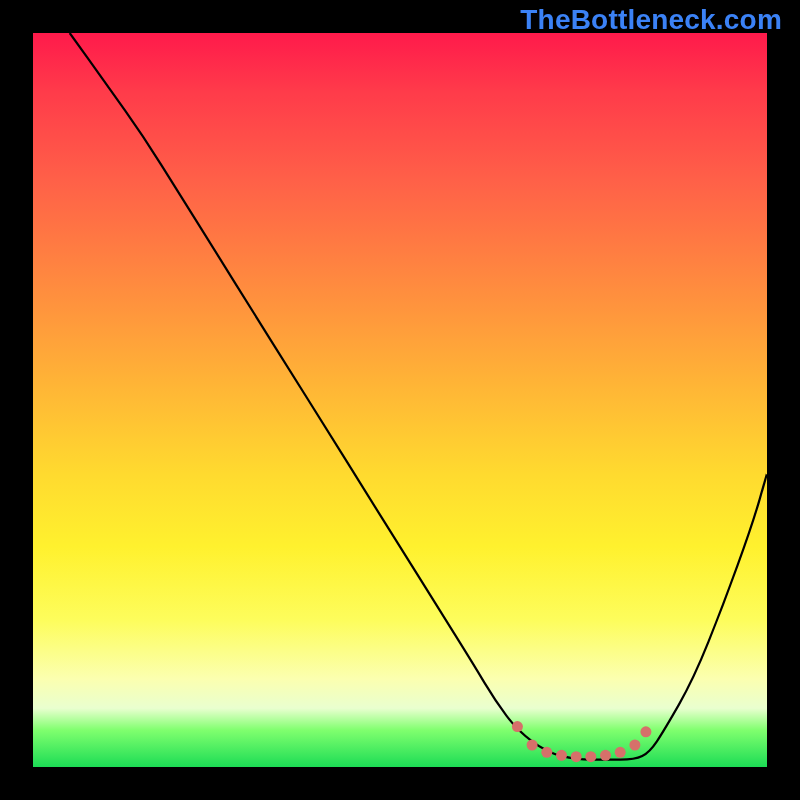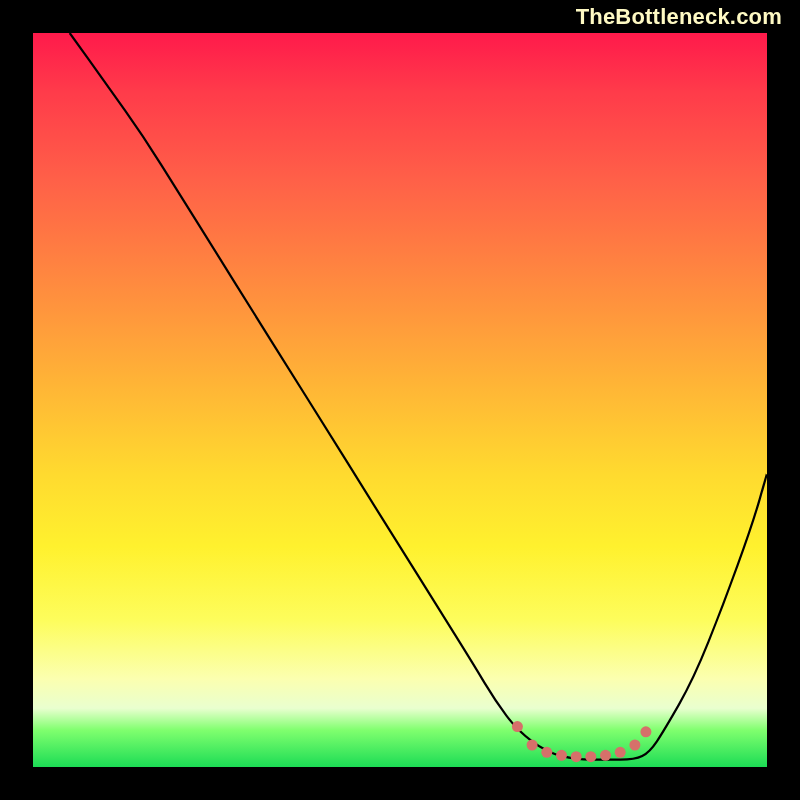--- a/index.html
+++ b/index.html
@@ -14,22 +14,22 @@
   .frame {
     position: relative;
     width: 800px;
     height: 800px;
     background: #000;
   }
   .watermark {
     position: absolute;
     top: 4px;
     right: 18px;
-    color: #fef9c3;
-    font-size: 22px;
+    color: #3b82f6;
+    font-size: 28px;
     font-weight: 600;
     letter-spacing: 0.2px;
     z-index: 20;
   }
   .plot-area {
     position: absolute;
     left: 33px;
     top: 33px;
     width: 734px;   
     height: 734px;

